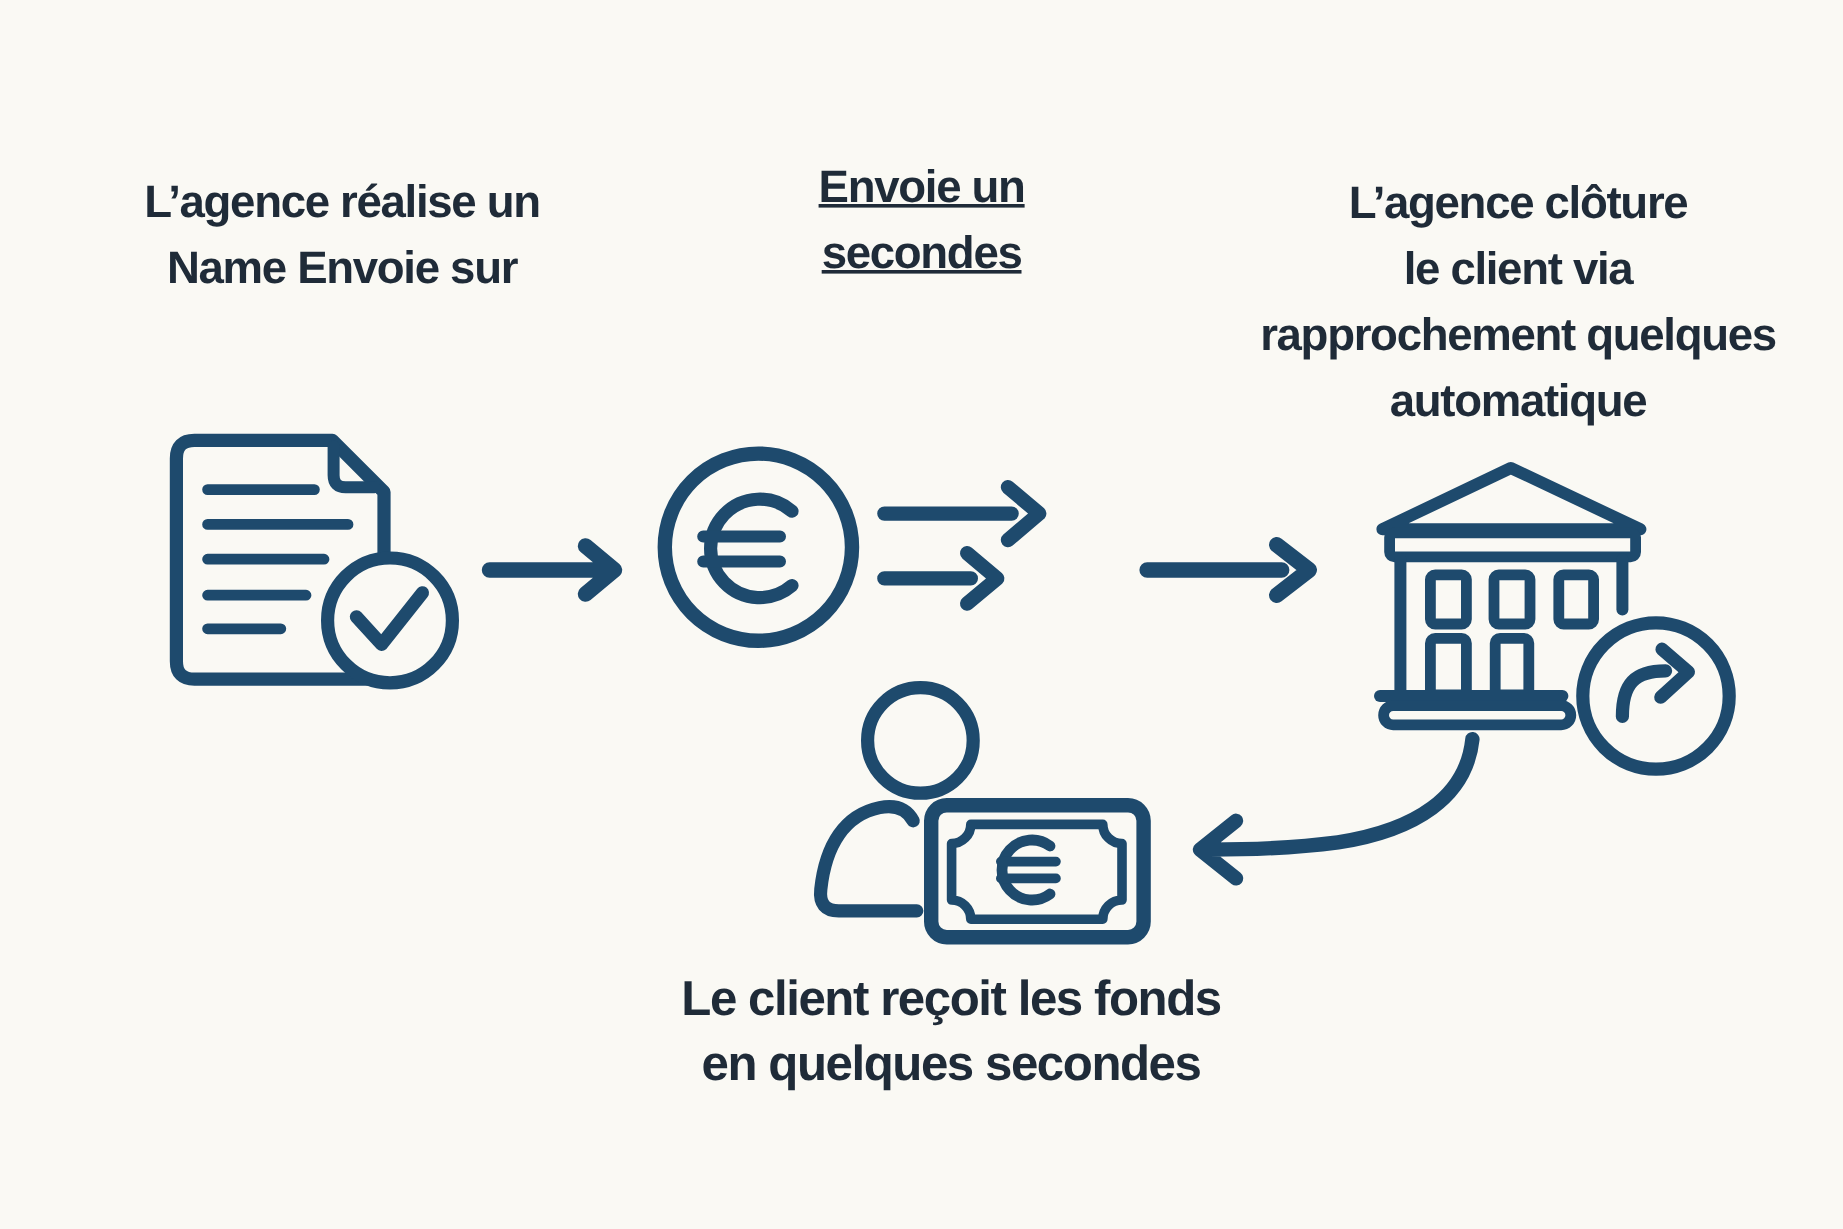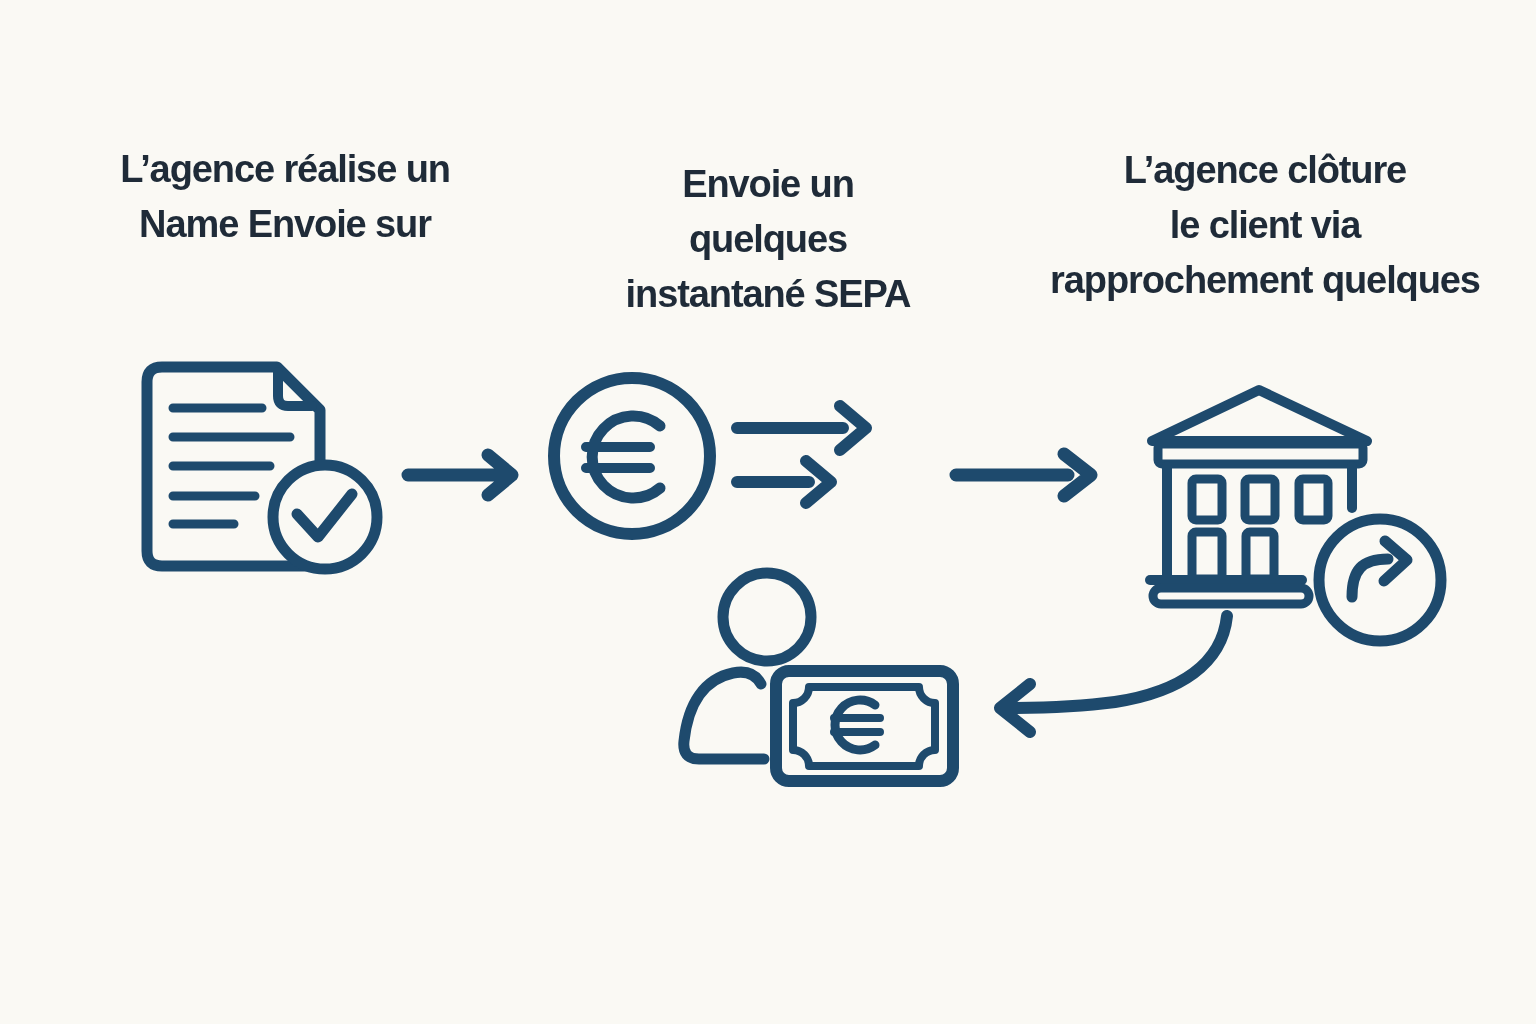--- a/index.html
+++ b/index.html
@@ -82,26 +82,30 @@
       <path class="stroke" stroke-width="9" d="M 875 705 A 25 25 0 1 0 875 745"></path>
       <path class="stroke" stroke-width="8" d="M 834 718 H 880 M 834 732 H 880"></path>
     </g>
   </svg>
 
   <div class="step-label lbl-38" style="left:30px;top:142px;width:510px;">
     <div class="line">L’agence réalise un</div>
     <div class="line">Name Envoie sur</div>
   </div>
 
-  <div class="step-label lbl-38" style="left:580px;top:157px;width:376px;">
+  <div class="step-label lbl-38" style="left:580px;top:129px;width:376px;text-decoration:underline;">
     <div class="line">Envoie un</div>
-    <div class="line">quelques</div>
-    <div class="line">instantané SEPA</div>
+    <div class="line">secondes</div>
   </div>
 
   <div class="step-label lbl-38" style="left:1030px;top:143px;width:470px;">
     <div class="line">L’agence clôture</div>
     <div class="line">le client via</div>
     <div class="line">rapprochement quelques</div>
+    <div class="line">automatique</div>
   </div>
 
+  <div class="step-label lbl-41" style="left:530px;top:805px;width:525px;">
+    <div class="line">Le client reçoit les fonds</div>
+    <div class="line">en quelques secondes</div>
+  </div>
 
 </div>
 
 </body></html>

